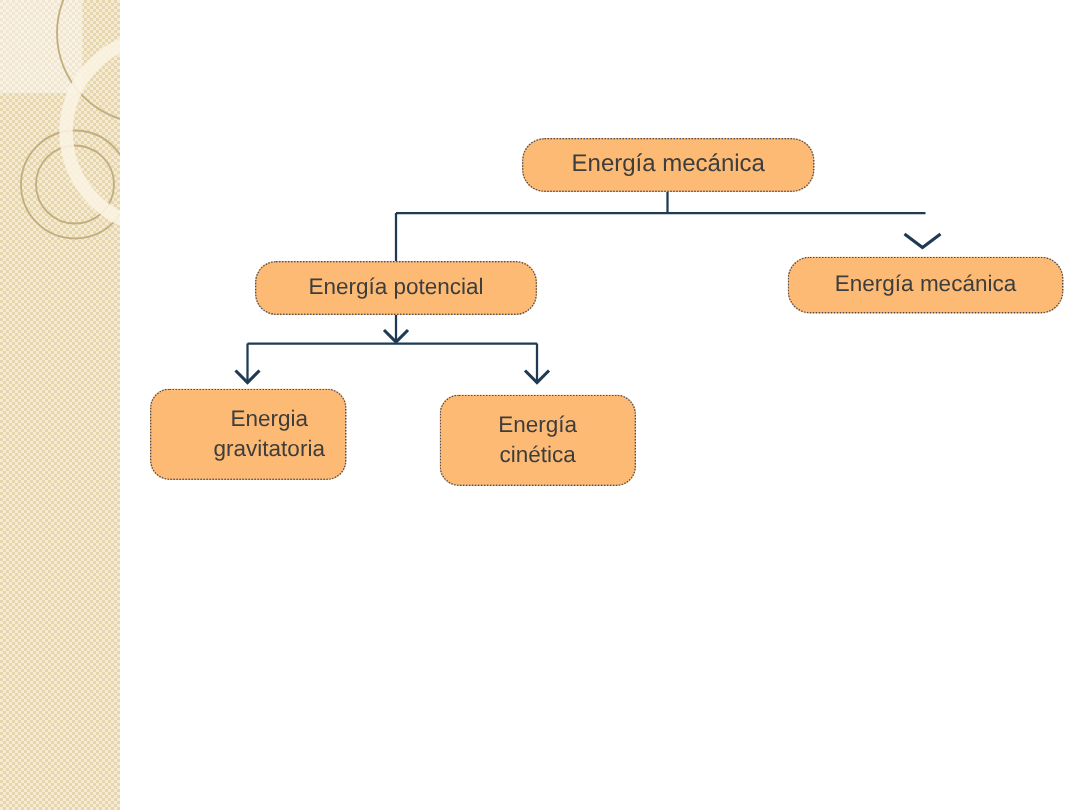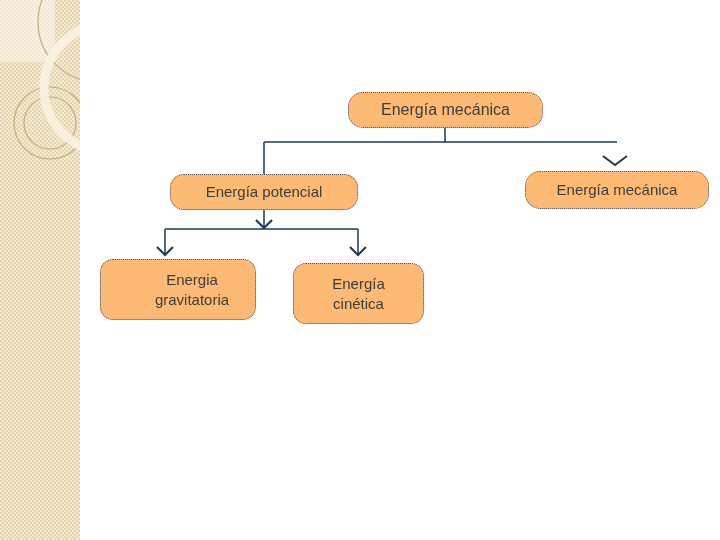--- a/index.html
+++ b/index.html
@@ -35,21 +35,21 @@
     display: flex; align-items: center; justify-content: center;
     text-align: center;
     color: var(--text, #3d3d3d);
     white-space: pre-line;
     line-height: 1.28;
     font-size: 15px;
   }
   .node-root       { left: 348px; top:  92px; width: 195px; height: 36px; border-radius: 15px; font-size: 16px; }
   .node-potencial  { left: 170px; top: 174px; width: 188px; height: 36px; border-radius: 14px; justify-content: center; }
   .node-cinetica   { left: 525px; top: 171px; width: 184px; height: 38px; border-radius: 15px; }
-  .node-gravitatoria { left: 100px; top: 259px; width: 156px; height: 61px; border-radius: 13px; padding-left: 28px; }
+  .node-gravitatoria { left: 100px; top: 259px; width: 131px; height: 61px; border-radius: 13px; padding-left: 28px; }
   .node-elastica     { left: 293px; top: 263px; width: 131px; height: 61px; border-radius: 13px; }
 </style>
 </head>
 <body>
 
 <div class="slide">
 
   <div class="sidebar">
     <svg width="80" height="540" viewBox="0 0 80 540">
       <rect x="0" y="0" width="55" height="62" fill="rgba(255,255,255,0.42)"></rect>

